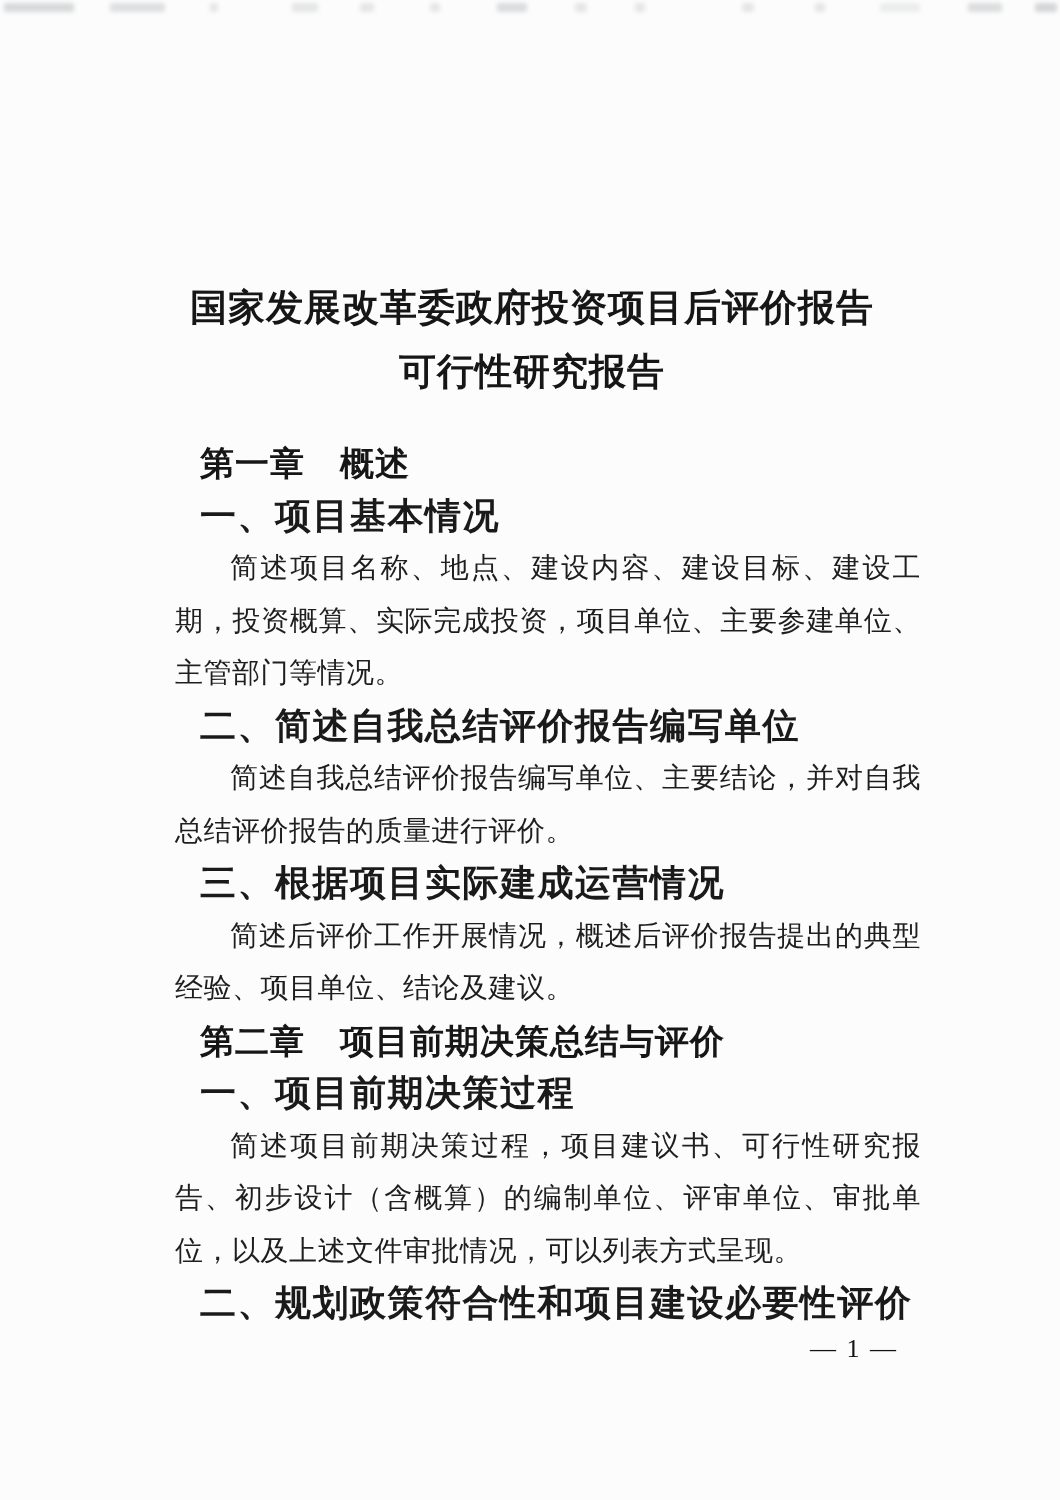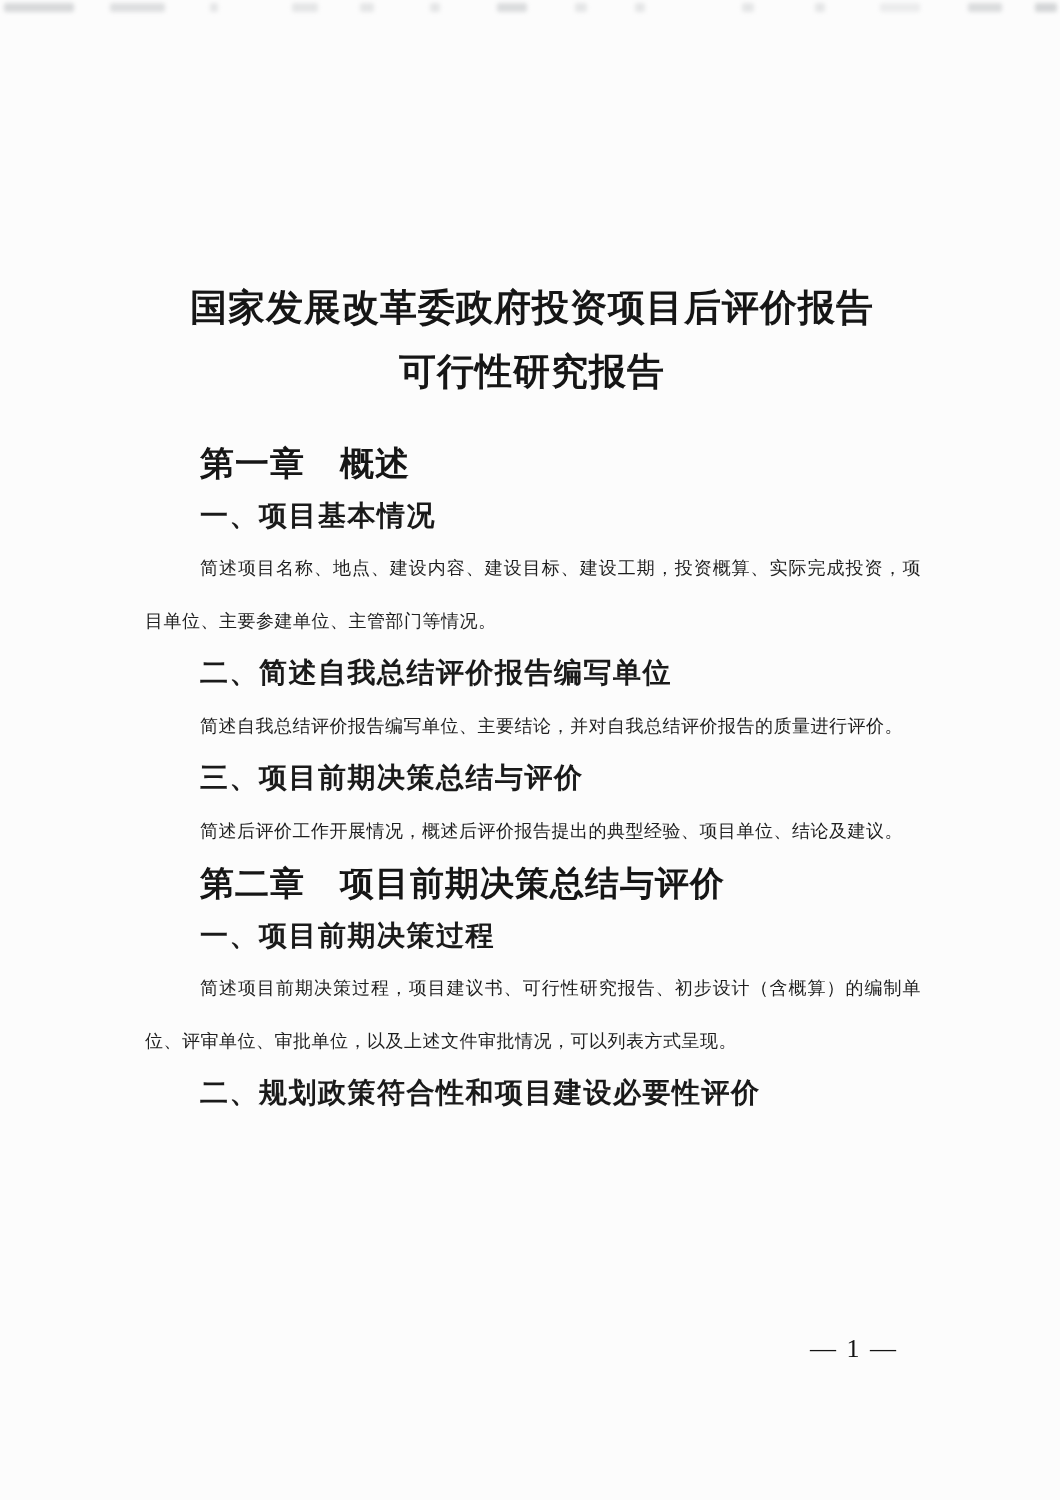--- a/index.html
+++ b/index.html
@@ -75,31 +75,32 @@
   .chapter {
     font-family: "Liberation Sans", "DejaVu Sans", sans-serif;
     font-weight: 700;
     font-size: 34px;
     padding-left: 55px;
     letter-spacing: 1px;
     color: #161616;
   }
   .section {
     font-weight: 700;
-    font-size: 28px;
+    font-size: 36px;
     padding-left: 55px;
     letter-spacing: 1.5px;
     color: #1a1a1a;
   }
   .para {
-    font-size: 18px;
+    font-size: 28px;
     text-indent: 55px;
     text-align: justify;
     letter-spacing: 0.5px;
     color: #1e1e1e;
+    margin-left: 30px;
   }
 
   .page-number {
     position: absolute;
     top: 1334px;
     right: 162px;
     font-size: 26px;
     letter-spacing: 2px;
     color: #141414;
   }
@@ -130,21 +131,21 @@
     <span class="title-line">国家发展改革委政府投资项目后评价报告</span>
     <span class="title-line">可行性研究报告</span>
   </h1>
 
   <div class="content">
     <div class="chapter">第一章　概述</div>
     <div class="section">一、项目基本情况</div>
     <div class="para">简述项目名称、地点、建设内容、建设目标、建设工期，投资概算、实际完成投资，项目单位、主要参建单位、主管部门等情况。</div>
     <div class="section">二、简述自我总结评价报告编写单位</div>
     <div class="para">简述自我总结评价报告编写单位、主要结论，并对自我总结评价报告的质量进行评价。</div>
-    <div class="section">三、项目前期决策总结与评价</div>
+    <div class="section">三、根据项目实际建成运营情况</div>
     <div class="para">简述后评价工作开展情况，概述后评价报告提出的典型经验、项目单位、结论及建议。</div>
     <div class="chapter">第二章　项目前期决策总结与评价</div>
     <div class="section">一、项目前期决策过程</div>
     <div class="para">简述项目前期决策过程，项目建议书、可行性研究报告、初步设计（含概算）的编制单位、评审单位、审批单位，以及上述文件审批情况，可以列表方式呈现。</div>
     <div class="section">二、规划政策符合性和项目建设必要性评价</div>
   </div>
 
   <div class="page-number">— 1 —</div>
 
 </div>

